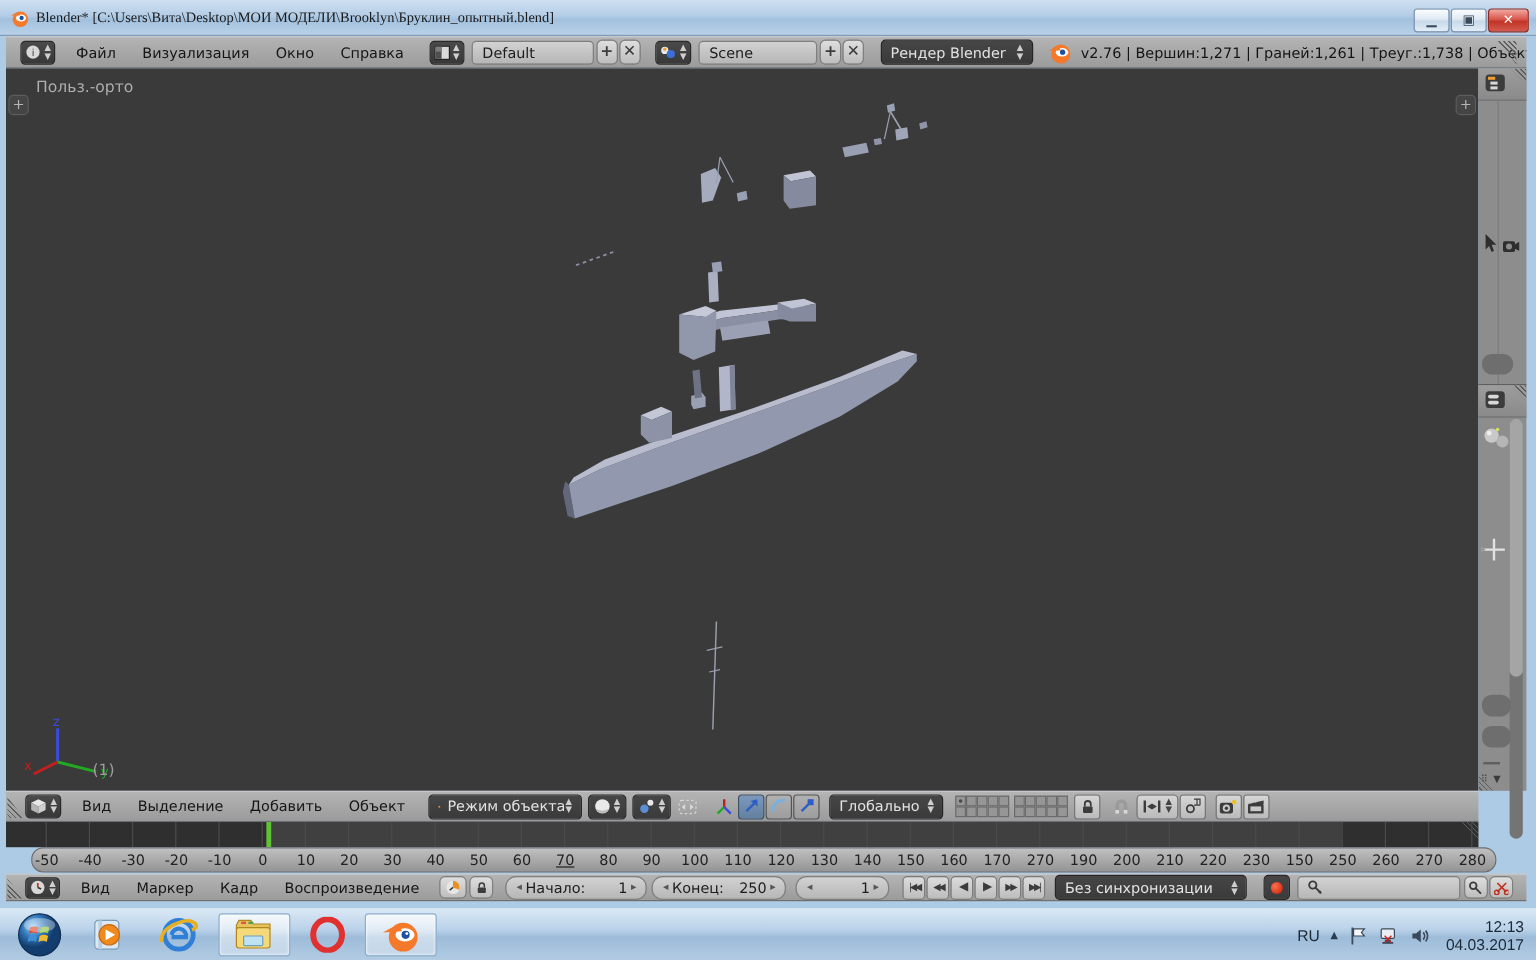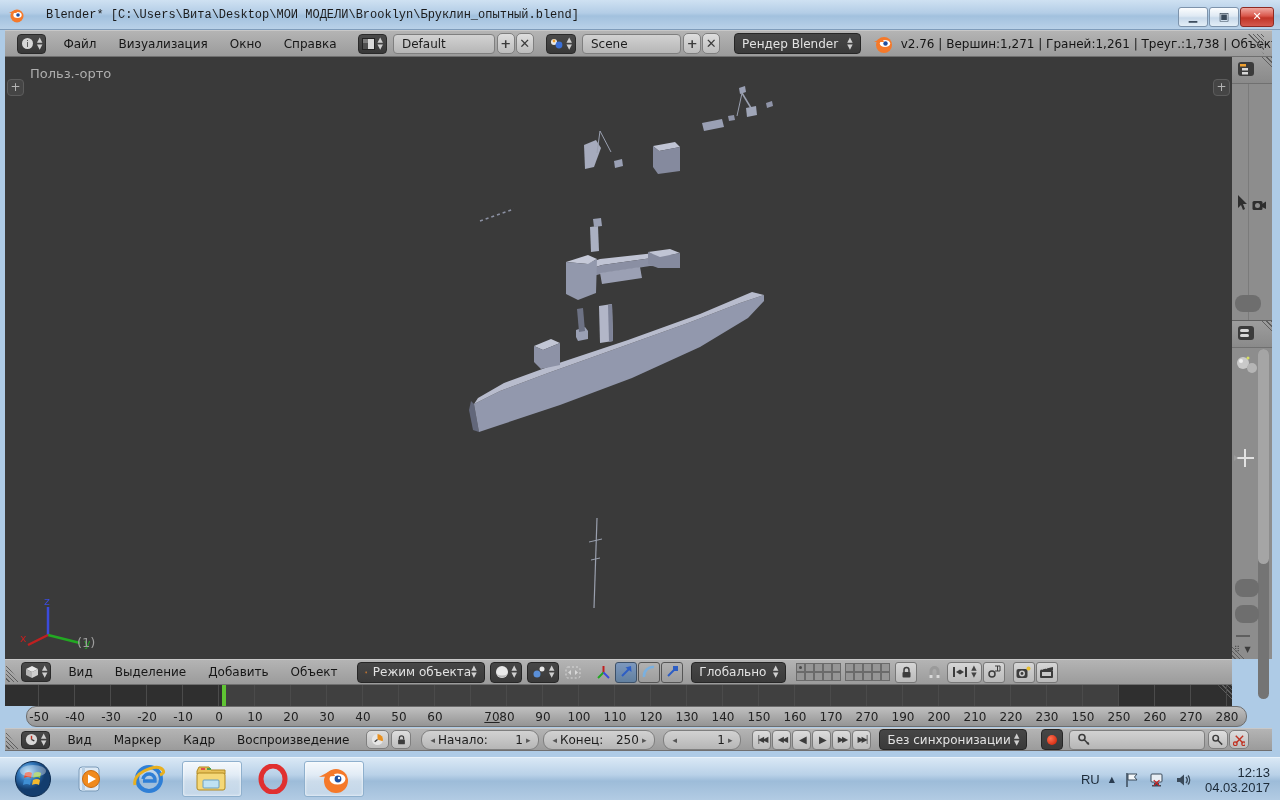--- a/index.html
+++ b/index.html
@@ -4,21 +4,21 @@
 <style>
   * { margin:0; padding:0; box-sizing:border-box; }
   html,body { width:1280px; height:800px; overflow:hidden; }
   body { font-family:"DejaVu Sans", sans-serif; }
   #screen { position:absolute; left:0; top:0; width:1280px; height:800px; background:#aecbe6; }
 
   
   .titlebar { position:absolute; left:0; top:0; width:1280px; height:30px;
     background:linear-gradient(#cfe1f2 0%, #b3cde6 45%, #a2c1de 55%, #b9d1e8 100%);
     border-bottom:1px solid #7f9cba; display:flex; align-items:center; }
-  .title-text { font-family:Liberation Mono, monospace; font-size:12px; color:#1b1b1b; margin-left:22px; }
+  .title-text { font-family:Liberation Serif, serif; font-size:12px; color:#1b1b1b; margin-left:6px; }
   .win-btns { position:absolute; right:6px; top:7px; display:flex; gap:1px; }
   .win-btn { width:30px; height:20px; border:1px solid #7d93ab; border-radius:3px;
     background:linear-gradient(#fbfdfe, #dfe9f3 45%, #c8d9ea 55%, #e3eef7); color:#3a4a5a;
     font-size:11px; line-height:17px; text-align:center; font-weight:bold; }
   .win-btn.close { width:34px; background:linear-gradient(#f0a8a0, #d9564a 45%, #c13527 55%, #d4594e); border-color:#8e2a22; color:#fff; }
 
   .frame-edge { position:absolute; background:#aecbe6; }
 
   
   .bhdr { position:absolute; background:linear-gradient(#b4b4b4, #9b9b9b); border-top:1px solid #c8c8c8;
@@ -476,21 +476,21 @@
       <span class="ruler-num" style="left: 67px;">-30</span>
       <span class="ruler-num" style="left: 103px;">-20</span>
       <span class="ruler-num" style="left: 139px;">-10</span>
       <span class="ruler-num" style="left: 175px;">0</span>
       <span class="ruler-num" style="left: 211px;">10</span>
       <span class="ruler-num" style="left: 247px;">20</span>
       <span class="ruler-num" style="left: 283px;">30</span>
       <span class="ruler-num" style="left: 319px;">40</span>
       <span class="ruler-num" style="left: 355px;">50</span>
       <span class="ruler-num" style="left: 391px;">60</span>
-      <span class="ruler-num" style="left: 448px; text-decoration: underline;">70</span>
+      <span class="ruler-num" style="left: 427px; text-decoration: underline;">70</span>
       <span class="ruler-num" style="left: 463px;">80</span>
       <span class="ruler-num" style="left: 499px;">90</span>
       <span class="ruler-num" style="left: 535px;">100</span>
       <span class="ruler-num" style="left: 571px;">110</span>
       <span class="ruler-num" style="left: 607px;">120</span>
       <span class="ruler-num" style="left: 643px;">130</span>
       <span class="ruler-num" style="left: 679px;">140</span>
       <span class="ruler-num" style="left: 715px;">150</span>
       <span class="ruler-num" style="left: 751px;">160</span>
       <span class="ruler-num" style="left: 787px;">170</span>
@@ -552,21 +552,21 @@
       <span style="color:#555;font-size:9px;margin-left:3px">▸</span>
     </div>
     <div style="display:flex;margin-left:10px">
       <div class="pb-btn">|◀◀</div>
       <div class="pb-btn">◀◀</div>
       <div class="pb-btn" style="font-size:10px">◀</div>
       <div class="pb-btn" style="font-size:10px">▶</div>
       <div class="pb-btn">▶▶</div>
       <div class="pb-btn">▶▶|</div>
     </div>
-    <div class="dark-drop" style="margin-left:8px;width:148px;justify-content:space-between">
+    <div class="dark-drop" style="margin-left:8px;width:160px;justify-content:space-between">
       <span>Без синхронизации</span>
       <span class="upDown">▲<br>▼</span>
     </div>
     <div class="dark-drop" style="margin-left:14px;padding:0 5px">
       <span style="width:10px;height:10px;border-radius:50%;background:radial-gradient(circle at 35% 35%, #ff7050, #c81800);display:inline-block"></span>
     </div>
     <div class="lite-field" style="margin-left:6px;width:136px;border-radius:4px">
       <svg width="13" height="13" viewBox="0 0 13 13">
           <circle cx="4" cy="4.5" r="3" fill="none" stroke="#3c3c3c" stroke-width="1.6"></circle>
           <line x1="6" y1="6.5" x2="11" y2="11.5" stroke="#3c3c3c" stroke-width="1.6"></line>

